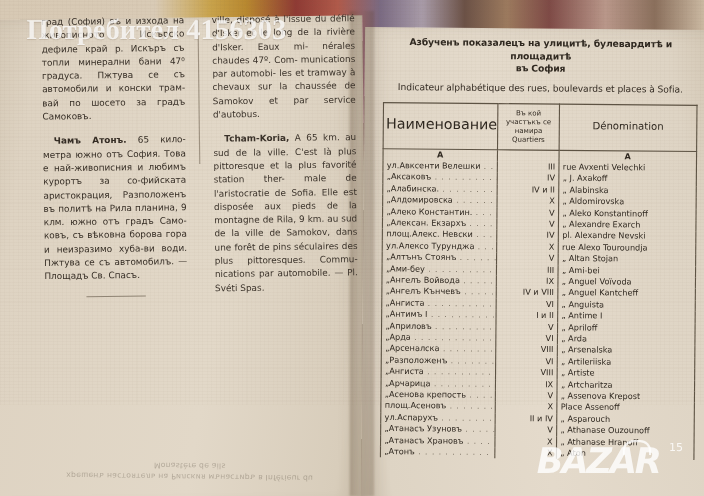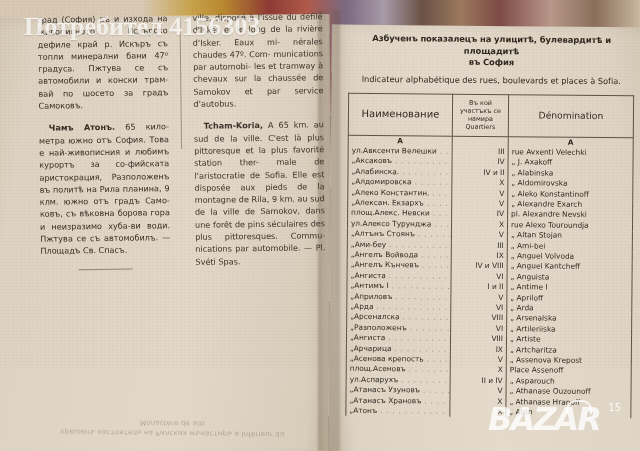--- a/index.html
+++ b/index.html
@@ -167,21 +167,21 @@
     border: 1px solid #5d5344;
     padding: 0;
     color: #2f2820;
   }
   table.idx thead th {
     padding: 4px 2px 5px 2px;
     text-align: center;
     vertical-align: middle;
     font-weight: normal;
   }
-  .th-name { font-size: 10px; font-weight: bold; }
+  .th-name { font-size: 13px; font-weight: bold; }
   .th-q    { font-size: 6.4px; line-height: 8px; font-weight: normal; }
   .th-den  { font-size: 9.2px; font-weight: bold; }
 
   col.c-name { width: 104px; }
   col.c-q    { width: 56px; }
   col.c-den  { width: 125px; }
 
   .letter-row td {
     text-align: center;
     font-size: 7.6px;

